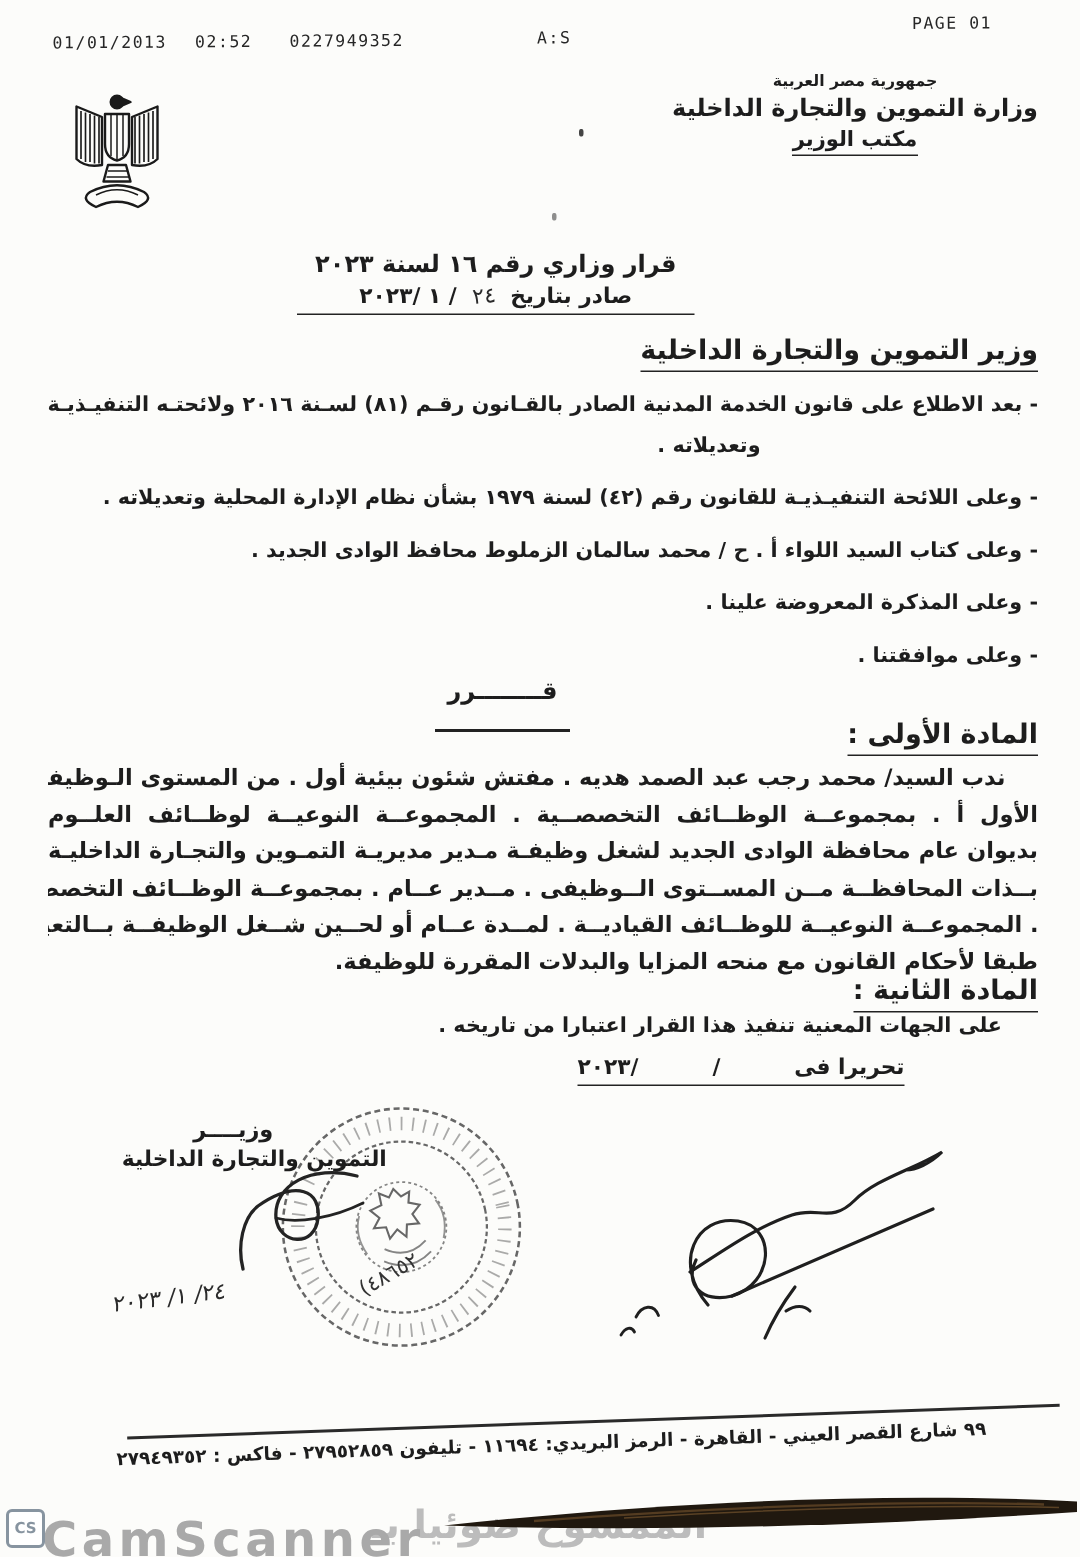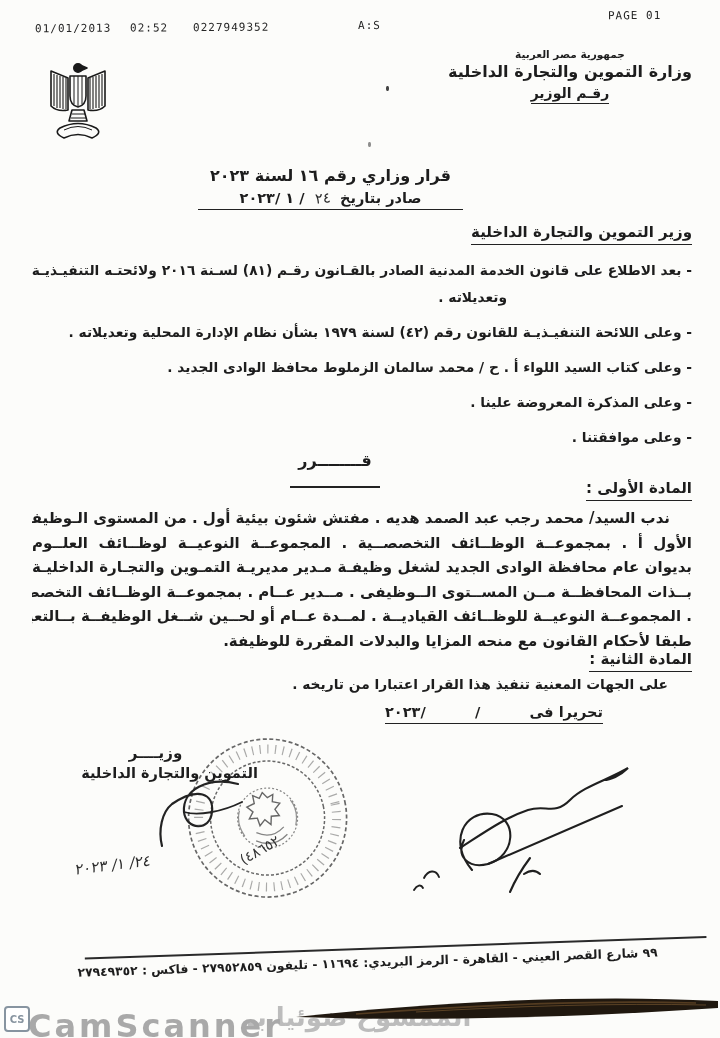--- a/index.html
+++ b/index.html
@@ -19,21 +19,21 @@
   .lh .l1{font-size:10.5px;font-weight:700;}
   .lh .l2{font-size:16px;font-weight:700;margin-top:2px;letter-spacing:.5px;}
   .lh .l3{font-size:14px;font-weight:700;margin-top:4px;}
   
   .title-block{left:198px;top:166px;width:265px;text-align:center;}
   .title-block .t1{font-size:16px;font-weight:700;}
   .t2{display:flex;flex-direction:row;justify-content:center;gap:10px;
       margin-top:5px;border-bottom:1.6px solid #222;padding-bottom:3px;
       font-size:14.5px;font-weight:700;}
   .hw{font-weight:400;display:inline-block;transform:rotate(-5deg);color:#2a2a2a;}
-  .heading-r{right:28px;font-size:15px;font-weight:700;}
+  .heading-r{right:28px;font-size:18px;font-weight:700;}
   .heading-r span{display:inline-block;border-bottom:1.6px solid #222;padding-bottom:3px;}
   
   .clauses{left:30px;right:28px;top:257px;font-size:13.8px;font-weight:700;
            line-height:27px;text-align:right;}
   .clause{margin-bottom:8px;text-align:right;}
   .cont-indent{padding-right:185px;}
   
   .qarrar{left:0;top:451px;width:720px;text-align:center;}
   .qarrar span{display:inline-block;transform:translateX(-25px);font-size:16px;
                font-weight:700;border-bottom:2px solid #222;padding:0 8px 16px;}
@@ -94,21 +94,21 @@
       <path d="M26,50 L38,50 L41,61 L23,61 Z"></path>
       <path d="M26,54 H39 M25,58 H40" stroke-width="1"></path>
       <path d="M14,68 Q32,59 50,68 Q57,73 46,78 Q32,71 18,78 Q7,73 14,68 Z"></path>
       <path d="M18,70 Q32,63 46,70" stroke-width="1"></path>
     </svg>
   </div>
 
   <div class="abs lh rtl">
     <div class="l1">جمهورية مصر العربية</div>
     <div class="l2">وزارة التموين والتجارة الداخلية</div>
-    <div class="l3"><span class="ul">رقـم الوزير</span></div>
+    <div class="l3"><span class="ul">مكتب الوزير</span></div>
   </div>
 
   <div class="abs title-block rtl">
     <div class="t1">قرار وزاري رقم ١٦ لسنة ٢٠٢٣</div>
     <div class="t2">
       <span>صادر بتاريخ</span>
       <span class="hw">٢٤</span>
       <span>/ ١ /٢٠٢٣</span>
     </div>
   </div>

